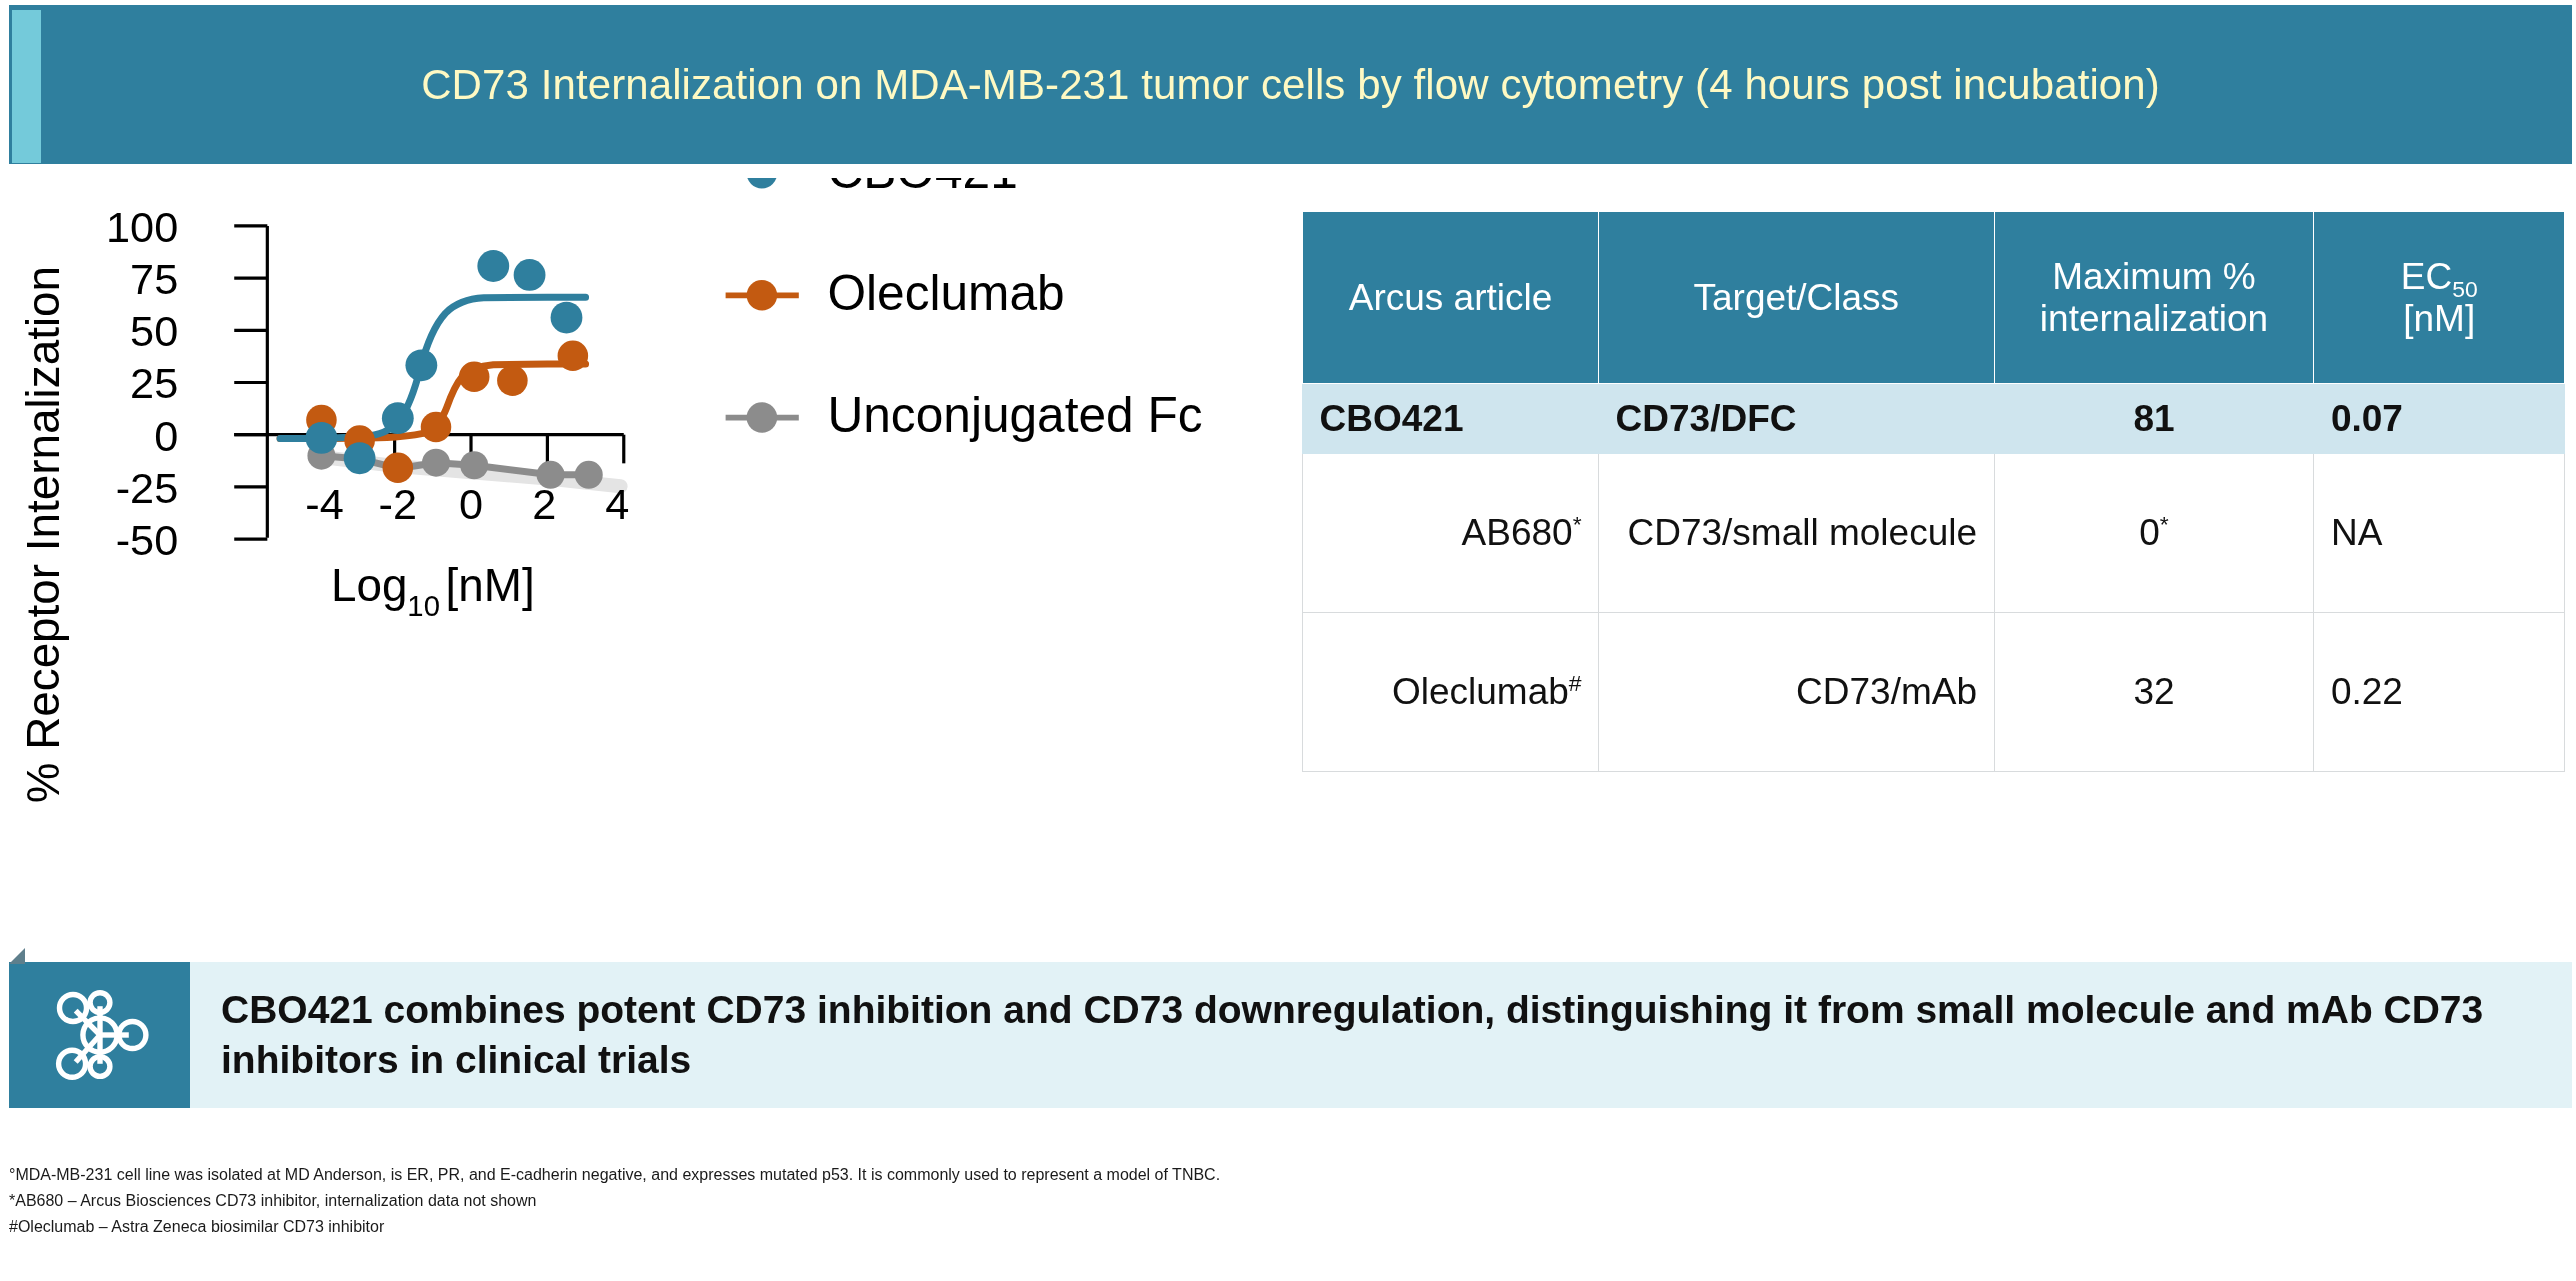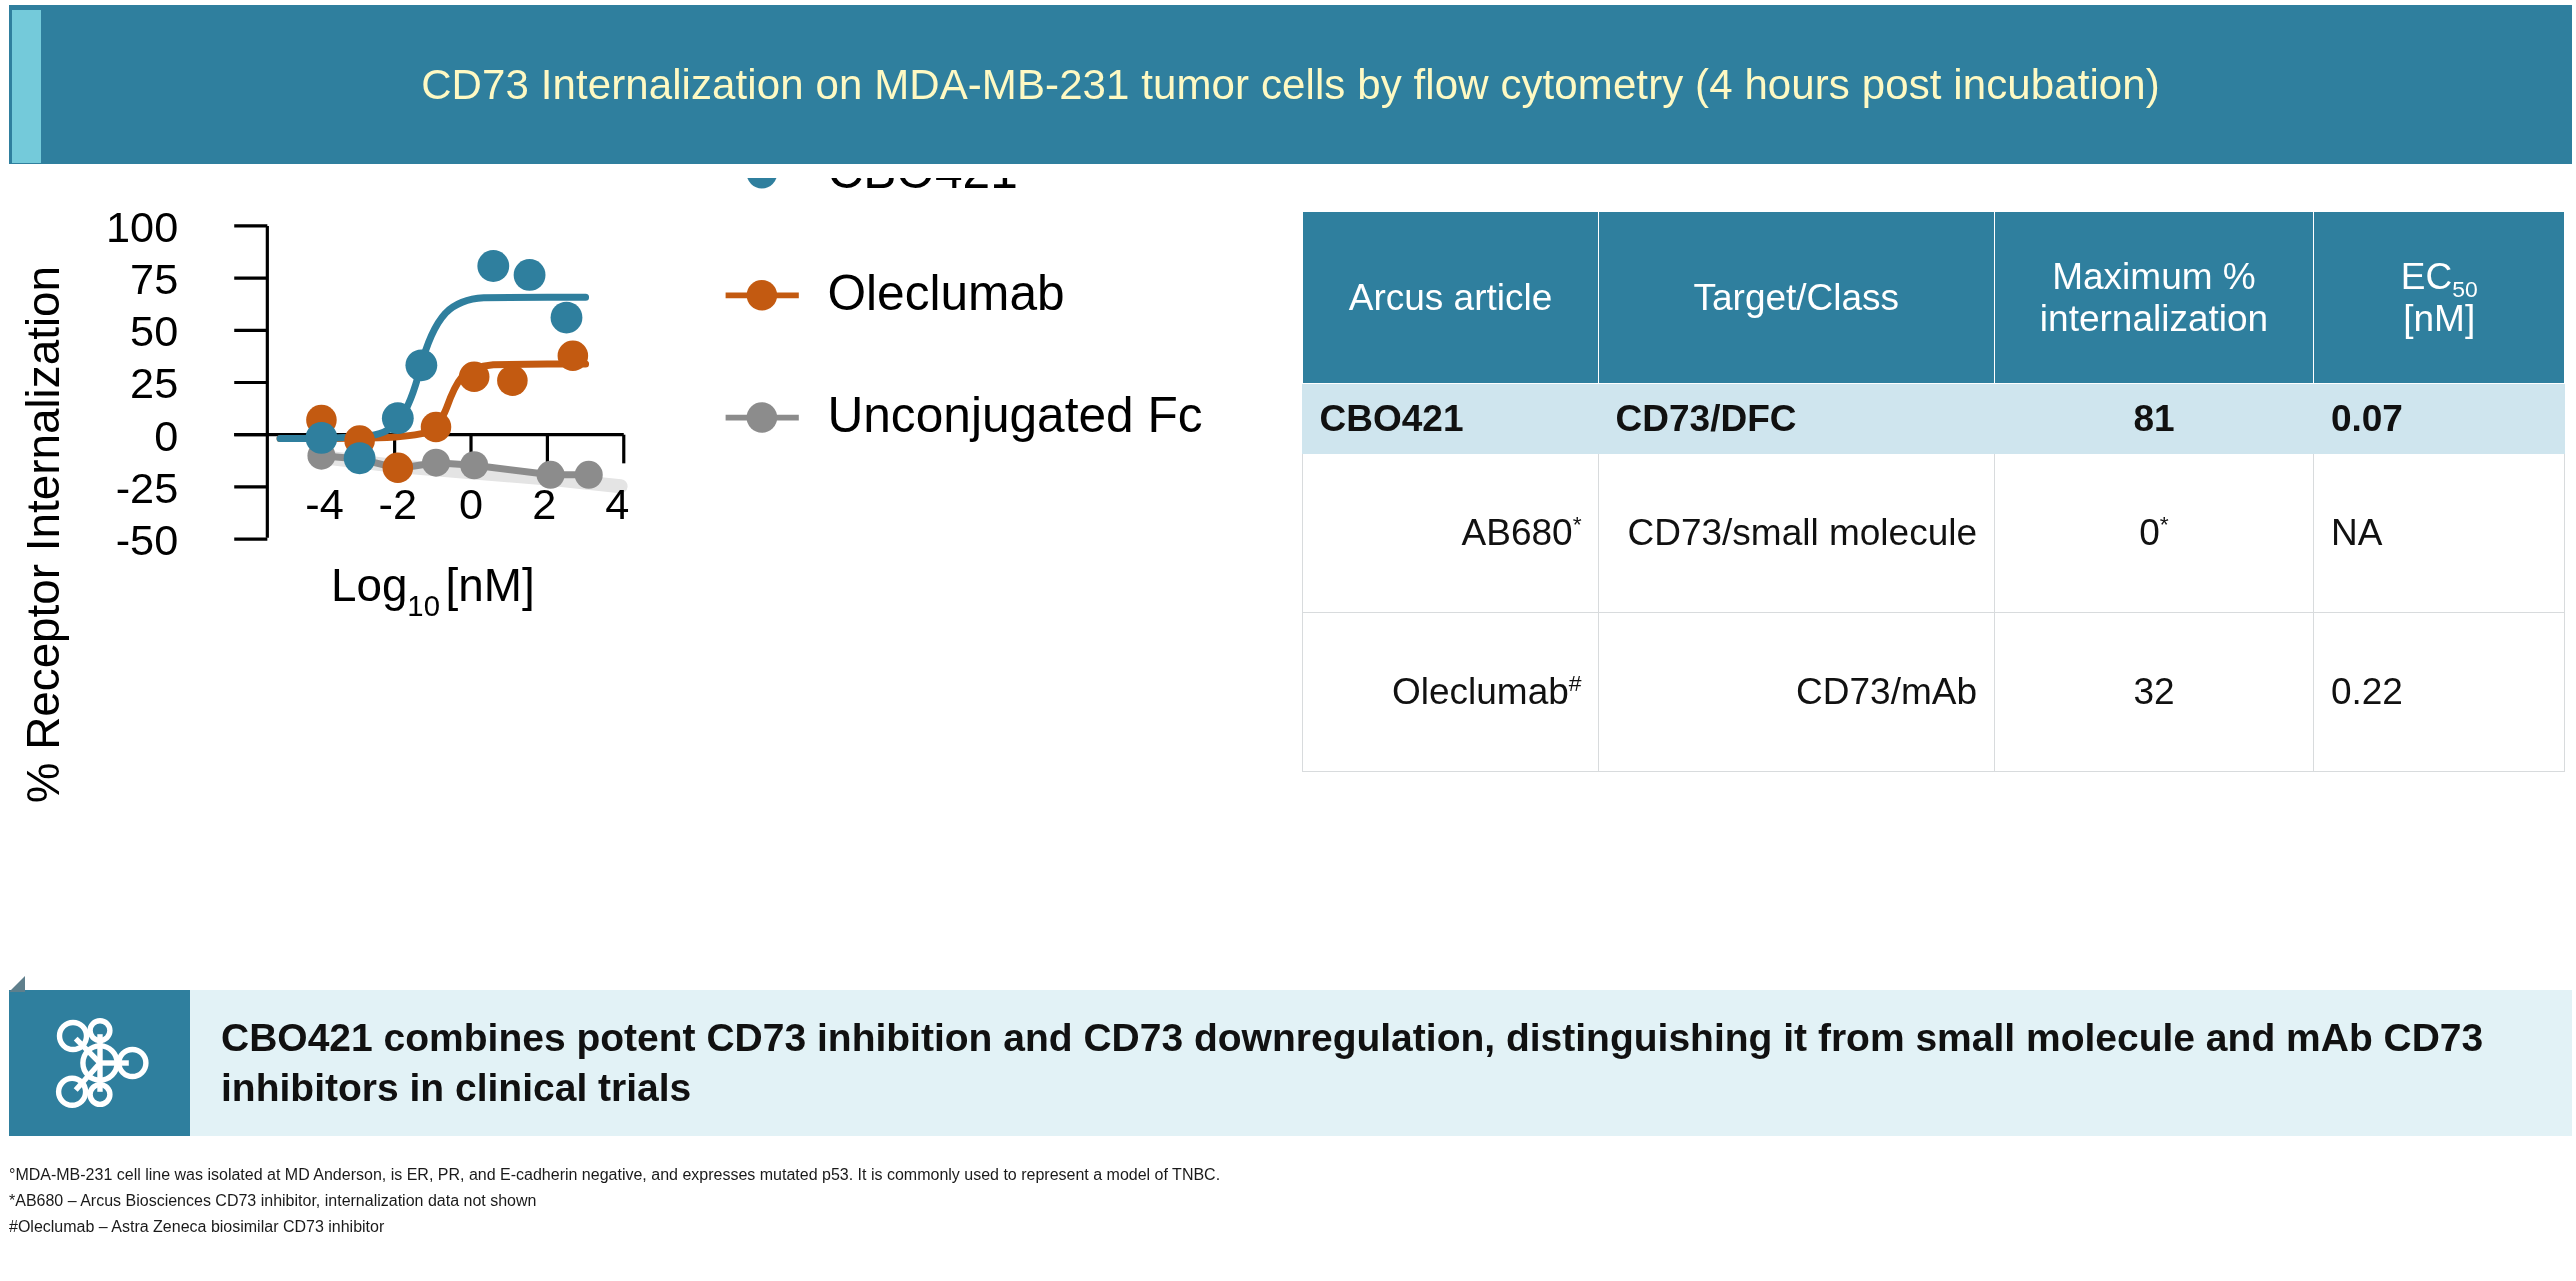--- a/index.html
+++ b/index.html
@@ -91,21 +91,20 @@
   sub { font-size: 0.62em; vertical-align: sub; line-height: 0; }
 
   
   #callout {
     position: absolute;
     left: 9px; top: 962px;
     width: 2563px; height: 146px;
     background: #e2f2f6;
     display: flex;
     align-items: center;
-    margin-top: 28px;
   }
   #callout-tab {
     position: absolute;
     left: 0px; top: -14px;
     width: 0; height: 0;
     border-left: 16.5px solid transparent;
     border-bottom: 16.5px solid #5e7f8c;
   }
   #callout-icon-box {
     width: 181px; height: 146px;

